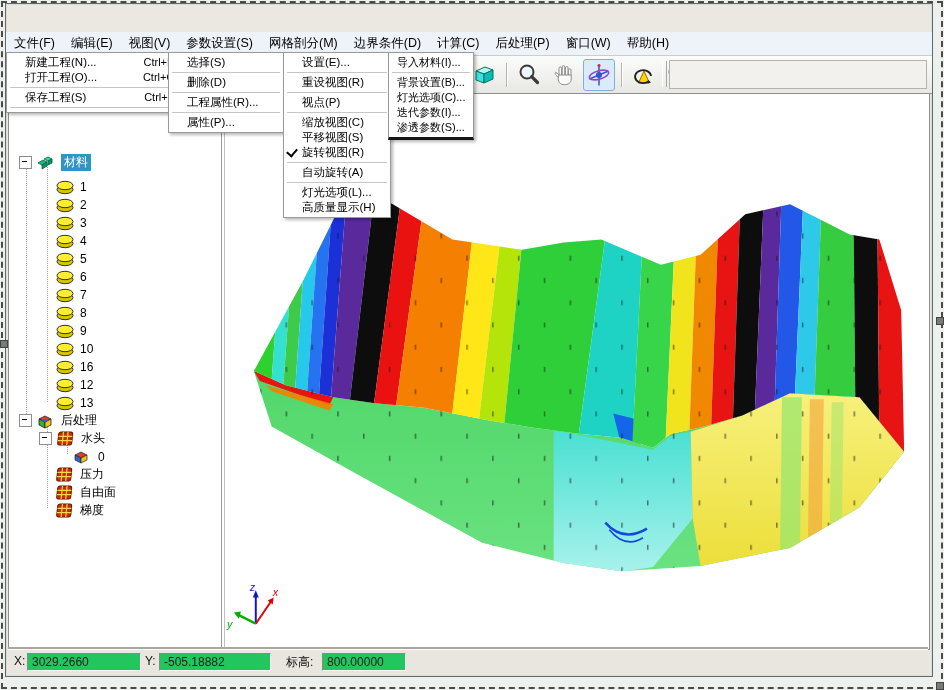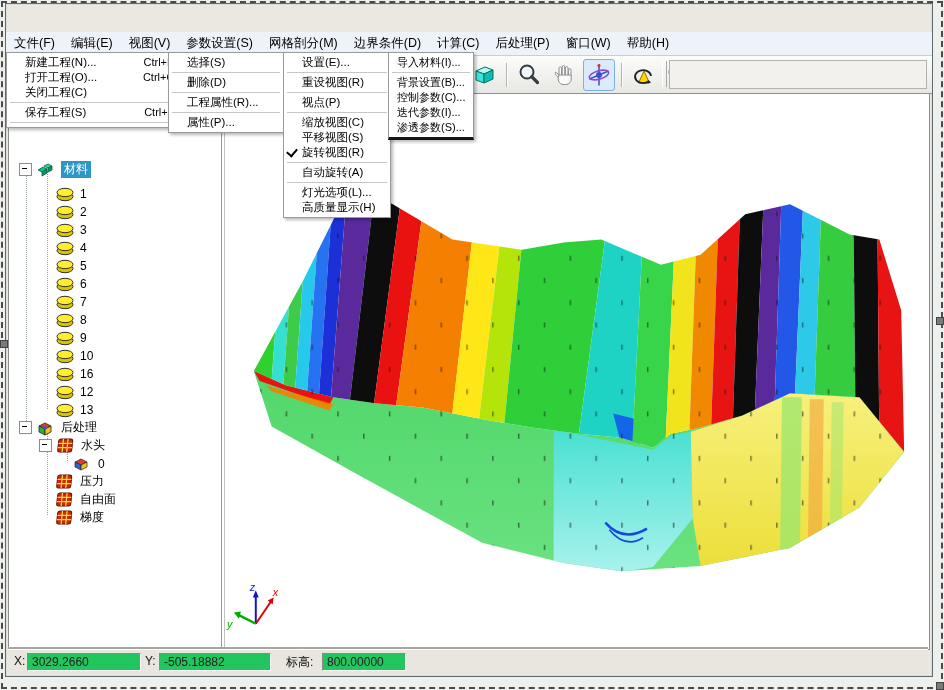--- a/index.html
+++ b/index.html
@@ -36,21 +36,21 @@
   
   .toolbar{position:absolute;left:0;top:52px;right:0;height:37px;background:linear-gradient(#fcfcfb,#e7e7e3);border-bottom:1px solid #97968f;}
   .tb-icons{position:absolute;left:462px;top:3px;display:flex;align-items:center;gap:3px;}
   .tbtn{width:30px;height:30px;display:flex;align-items:center;justify-content:center;border:1px solid transparent;border-radius:3px;}
   .tbtn.active{border:1px solid #7ab0e4;background:#dcebfb;}
   .tb-sep{width:1px;height:24px;background:#b5b5b0;box-shadow:1px 0 0 #fff;margin:0 3px;}
   .tb-handle{position:absolute;left:656px;top:5px;width:3px;height:26px;border-left:1px solid #fff;border-right:1px solid #a8a8a2;}
   .tb-field{position:absolute;left:663px;top:4px;width:256px;height:27px;background:#f2f1ed;border:1px solid #b3b2ac;}
   
   .client{position:absolute;left:2px;top:89px;width:920px;height:555px;background:#fff;border:1px solid #8e8e8a;}
-  .treepanel{position:absolute;left:0;top:11px;width:212px;height:100%;background:#fff;border-right:1px solid #9a9a95;box-shadow:2px 0 0 #fff,3px 0 0 #c2c2bd;}
+  .treepanel{position:absolute;left:0;top:4px;width:212px;height:100%;background:#fff;border-right:1px solid #9a9a95;box-shadow:2px 0 0 #fff,3px 0 0 #c2c2bd;}
   .splitter{position:absolute;left:213px;top:0;width:4px;height:100%;}
   .viewport{position:absolute;left:217px;top:0;right:0;height:100%;background:#fff;overflow:hidden;}
   
   .trow{position:absolute;display:flex;align-items:center;height:17px;font-size:12px;white-space:nowrap;}
   .trow .tlbl{margin-left:5px;color:#000;}
   .tlbl.sel{background:#2f95c5;color:#fff;padding:0 3px;}
   .exp{width:11px;height:11px;border:1px solid #8c8c8c;background:#fff;position:relative;margin-right:4px;flex:0 0 auto;}
   .exp::after{content:"";position:absolute;left:2px;top:4px;width:5px;height:1px;background:#000;}
   .ticn{width:20px;height:16px;flex:0 0 auto;display:flex;align-items:center;}
   .vline{position:absolute;width:0;border-left:1px dotted #98a0a8;}
@@ -459,23 +459,20 @@
 
 <div class="menu m-file" style="left:6px;top:52px;width:176px">
   <div class="mi">
       <span>新建工程(N)...</span>
       <span class="sc">Ctrl+N</span>
     </div>
   <div class="mi">
       <span>打开工程(O)...</span>
       <span class="sc">Ctrl+O</span>
     </div>
-  <div class="mi">
-      <span>关闭工程(C)</span>
-    </div>
   <hr class="msep">
   <div class="mi">
       <span>保存工程(S)</span>
       <span class="sc">Ctrl+S</span>
     </div>
   <hr class="msep">
 </div>
 
 <div class="menu m-edit" style="left:168px;top:52px;width:114px">
   <div class="mi">
@@ -533,21 +530,21 @@
 
 <div class="menu m-params" style="left:388px;top:52px;width:84px">
   <div class="mi">
       <span>导入材料(I)...</span>
     </div>
   <hr class="msep">
   <div class="mi">
       <span>背景设置(B)...</span>
     </div>
   <div class="mi">
-      <span>控制参数(C)...</span>
+      <span>灯光选项(C)...</span>
     </div>
   <div class="mi">
       <span>迭代参数(I)...</span>
     </div>
   <div class="mi">
       <span>渗透参数(S)...</span>
     </div>
 </div>
 
 <div class="marquee"></div>

